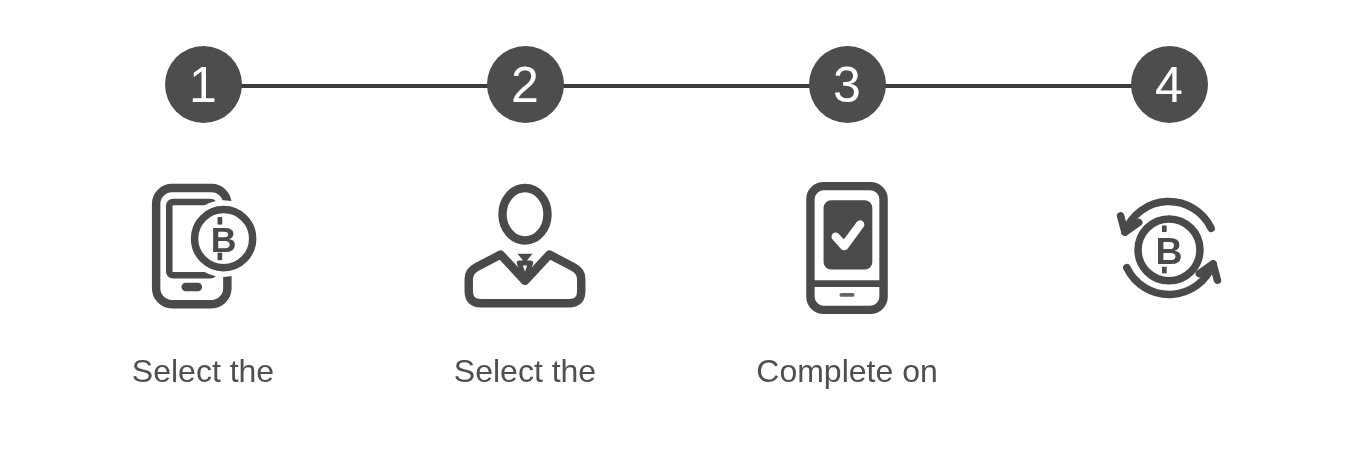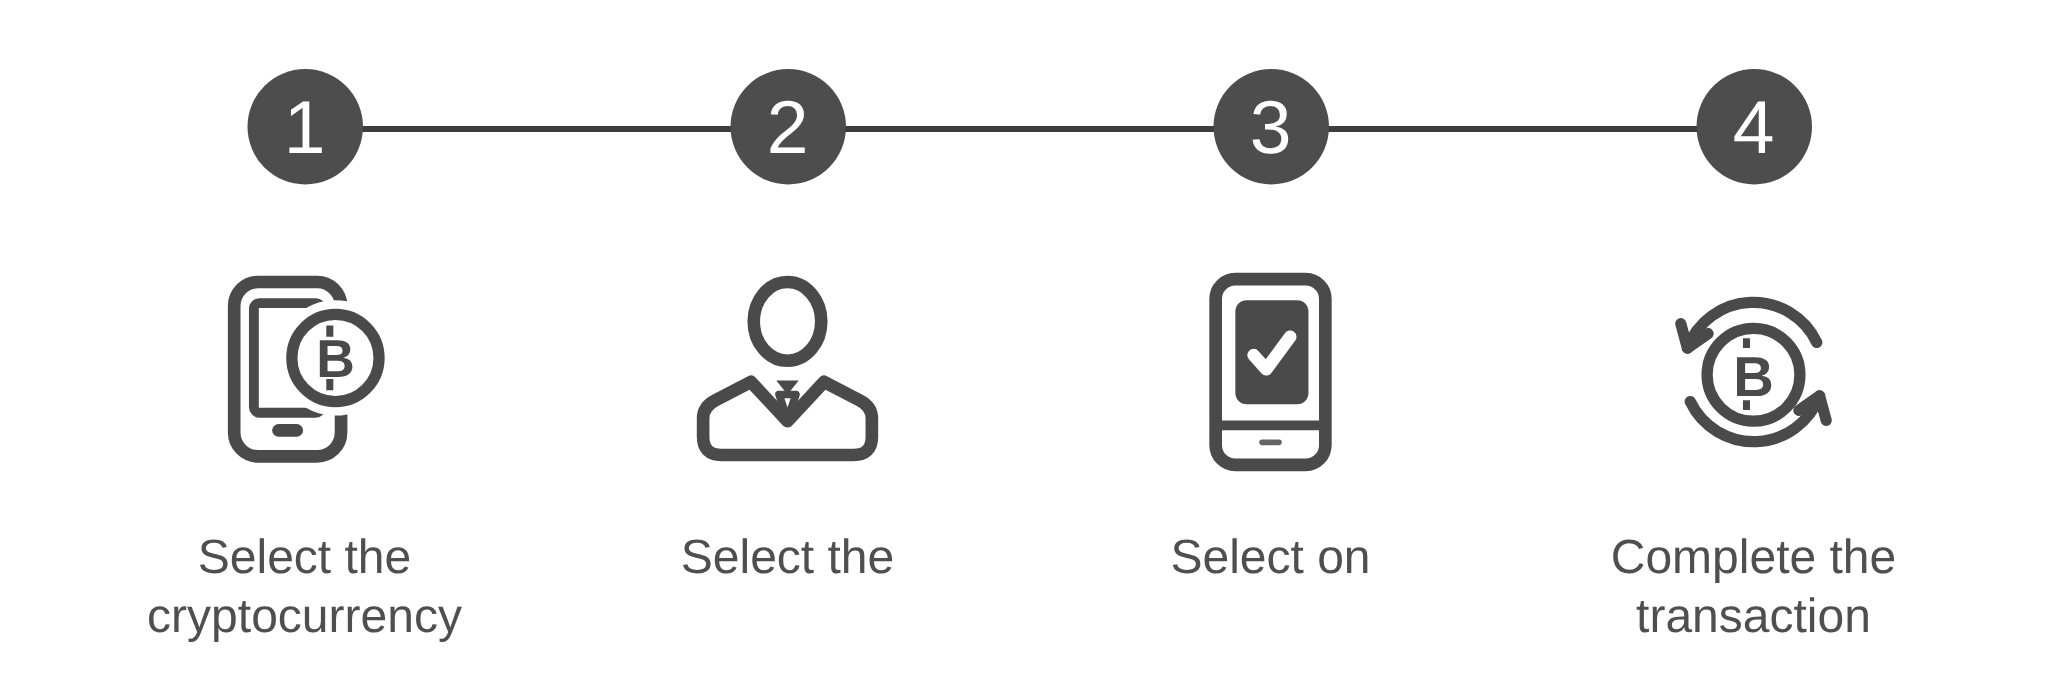--- a/index.html
+++ b/index.html
@@ -77,21 +77,20 @@
           <rect x="57" y="117" width="22" height="9" rx="4.5" fill="#4a4a4a"></rect>
           <circle cx="102" cy="70" r="31" fill="#ffffff" stroke="#ffffff" stroke-width="20"></circle>
           <circle cx="102" cy="70" r="31" fill="#ffffff" stroke="#4a4a4a" stroke-width="8"></circle>
           <line x1="98" y1="47" x2="98" y2="55" stroke="#4a4a4a" stroke-width="5"></line>
           <line x1="98" y1="85" x2="98" y2="93" stroke="#4a4a4a" stroke-width="5"></line>
           <text x="102" y="71" font-size="38" font-weight="bold" fill="#4a4a4a" text-anchor="middle" dominant-baseline="central" font-family="Liberation Sans, DejaVu Sans, sans-serif">B</text>
         </svg>
       </div>
       <div class="label">
         <span>Select the</span>
-        <span>cryptocurrency</span>
       </div>
     </div>
 
     <div class="step">
       <div class="num-circle">
         <span>2</span>
       </div>
       <div class="icon-box">
         <svg viewBox="0 0 160 160">
           <g fill="none" stroke="#4a4a4a" stroke-width="9" stroke-linejoin="round">
@@ -114,21 +113,21 @@
       <div class="icon-box">
         <svg viewBox="0 0 160 160">
           <rect x="41" y="14" width="78" height="132" rx="14" fill="none" stroke="#4a4a4a" stroke-width="9"></rect>
           <rect x="55" y="29" width="52" height="74" rx="8" fill="#4a4a4a"></rect>
           <path d="M 68 68 L 77 78 L 94 55" fill="none" stroke="#ffffff" stroke-width="9" stroke-linecap="round" stroke-linejoin="round"></path>
           <line x1="41" y1="118" x2="119" y2="118" stroke="#4a4a4a" stroke-width="7"></line>
           <rect x="72" y="128" width="16" height="4" rx="2" fill="#4a4a4a" opacity="0.85"></rect>
         </svg>
       </div>
       <div class="label">
-        <span>Select on</span>
+        <span>Complete on</span>
       </div>
     </div>
 
     <div class="step">
       <div class="num-circle">
         <span>4</span>
       </div>
       <div class="icon-box">
         <svg viewBox="0 0 160 160">
           <circle cx="80" cy="82" r="33" fill="none" stroke="#4a4a4a" stroke-width="8"></circle>
@@ -136,20 +135,16 @@
           <line x1="75" y1="100" x2="75" y2="107" stroke="#4a4a4a" stroke-width="5"></line>
           <text x="80" y="83" font-size="40" font-weight="bold" fill="#4a4a4a" text-anchor="middle" dominant-baseline="central" font-family="Liberation Sans, DejaVu Sans, sans-serif">B</text>
           <g fill="none" stroke="#4a4a4a" stroke-width="8" stroke-linecap="round" stroke-linejoin="round">
             <path d="M 125 59 A 50 50 0 0 0 33 63"></path>
             <path d="M 47.7 52.7 L 33 63 L 28.3 45.6"></path>
             <path d="M 35 101 A 50 50 0 0 0 127 97"></path>
             <path d="M 112.3 107.3 L 127 97 L 131.7 114.4"></path>
           </g>
         </svg>
       </div>
-      <div class="label">
-        <span>Complete the</span>
-        <span>transaction</span>
-      </div>
     </div>
 
   </div>
 </div>
 
 </body></html>

